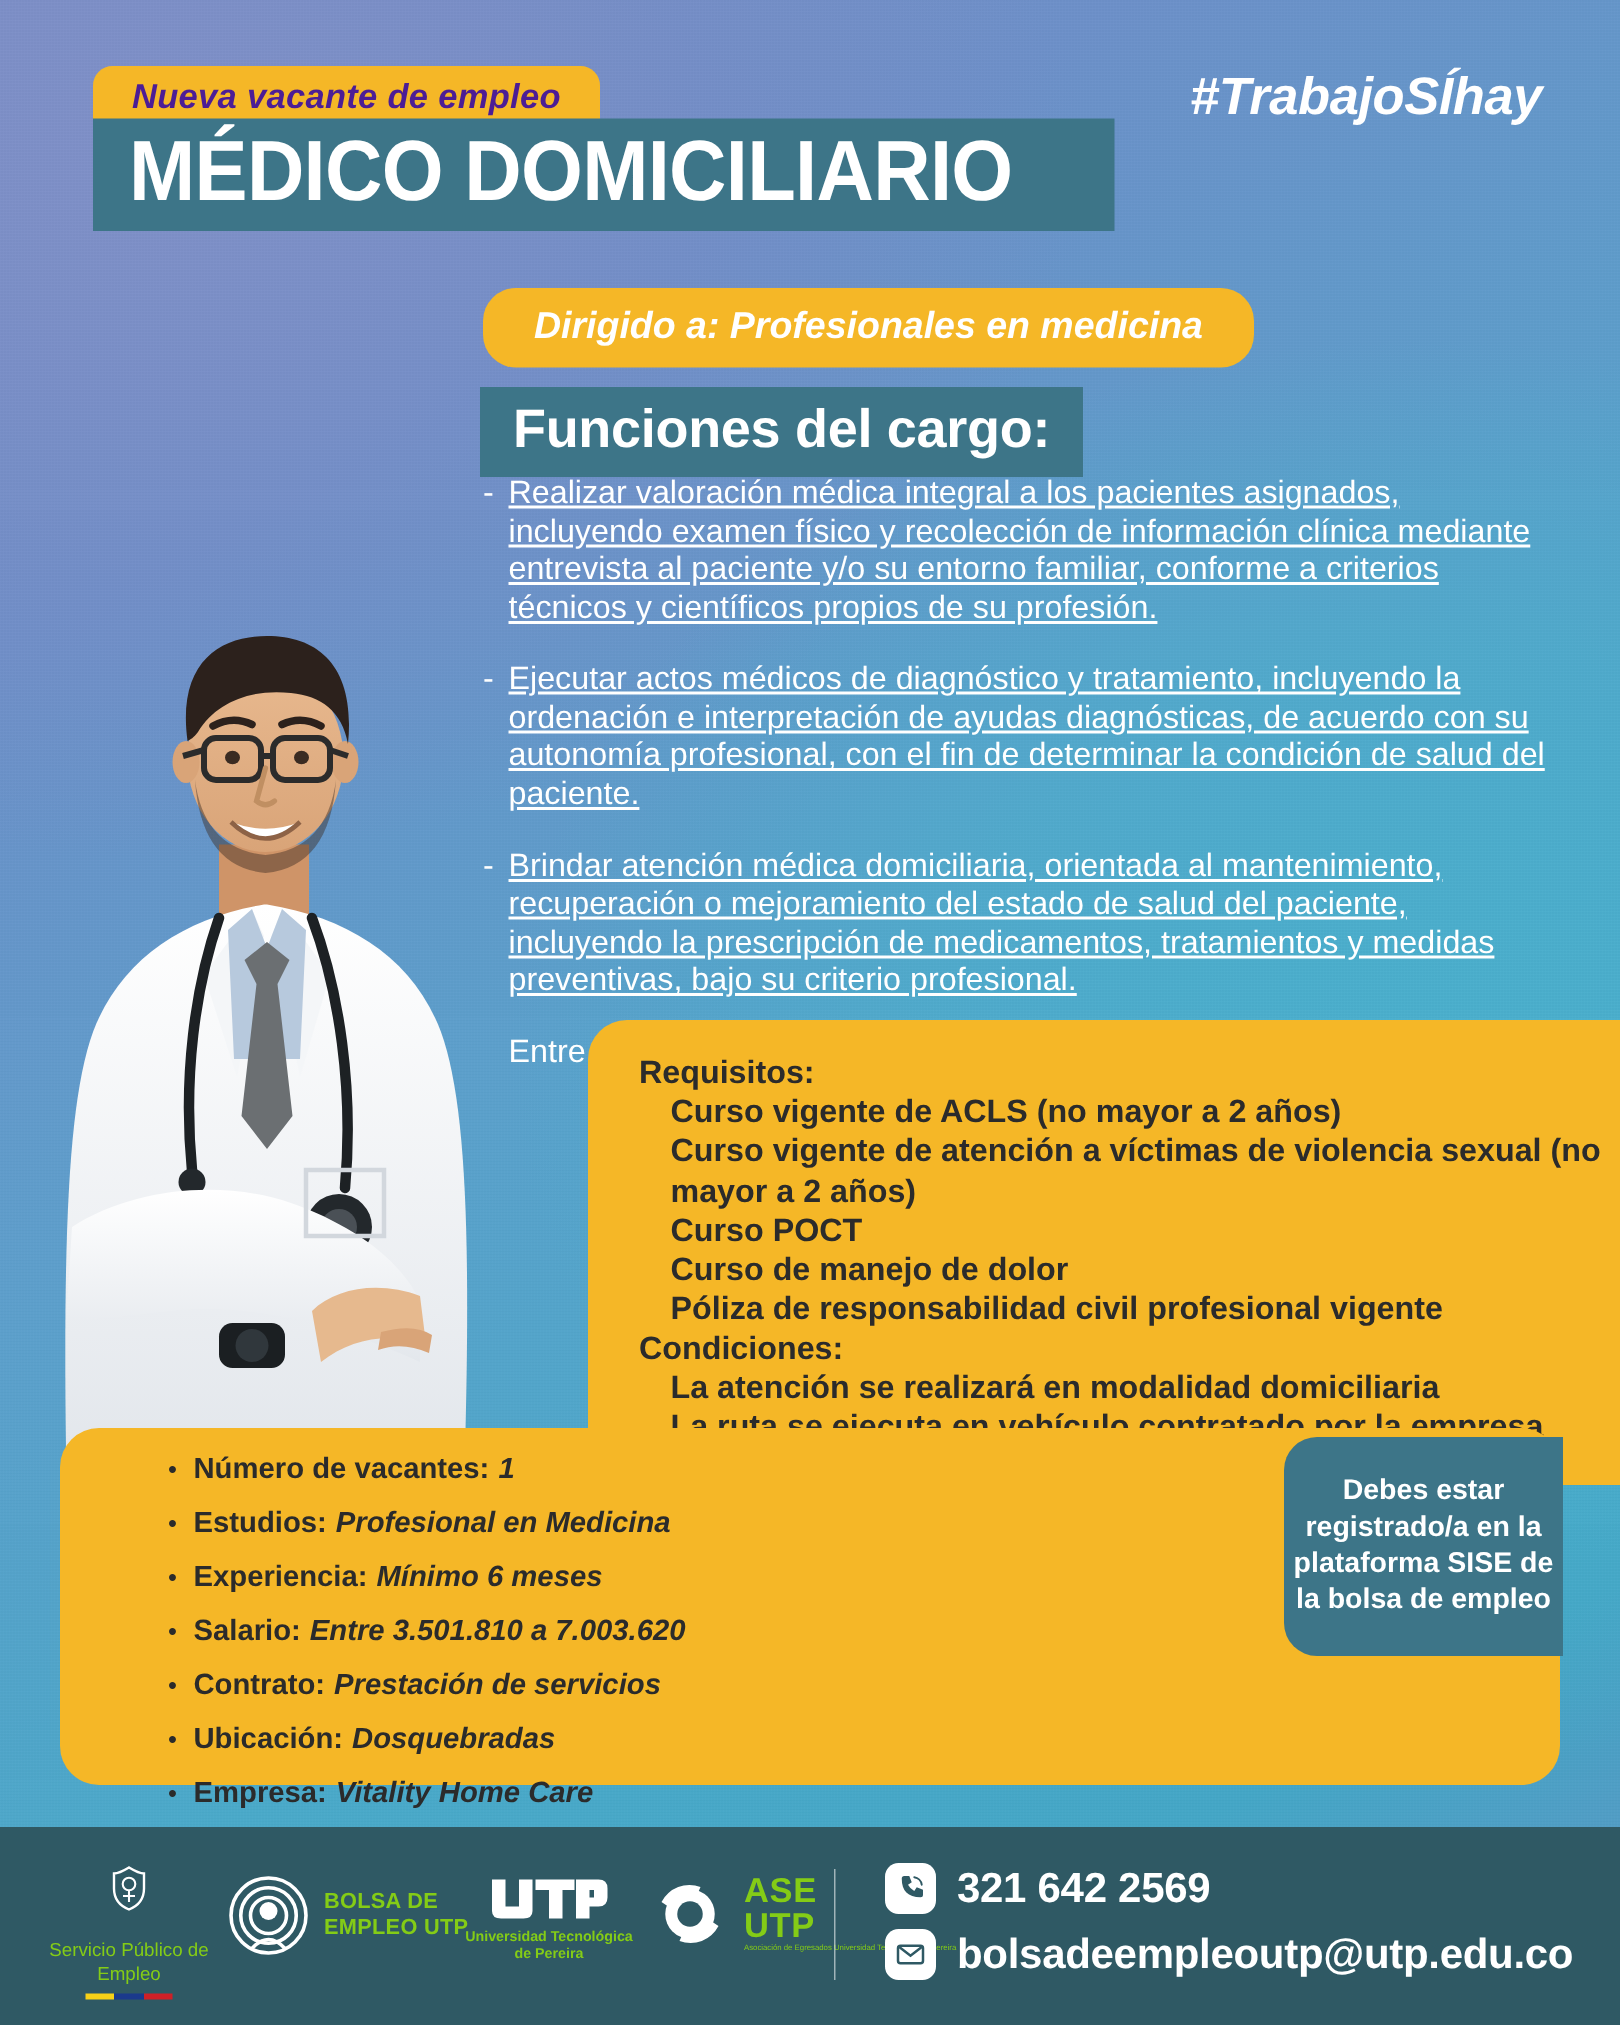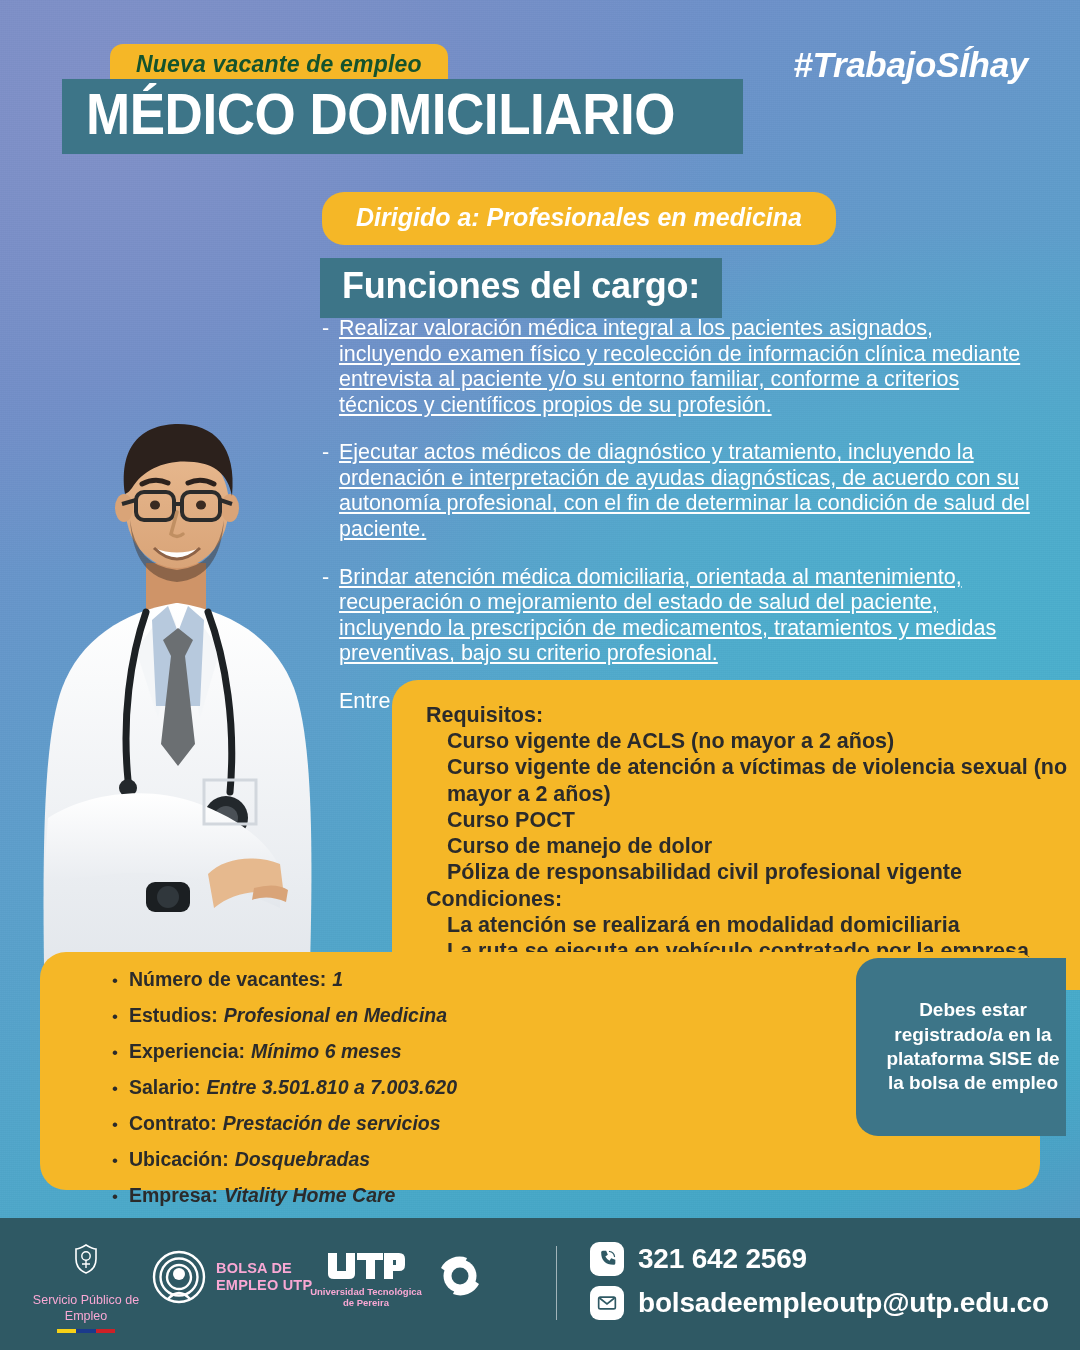--- a/index.html
+++ b/index.html
@@ -20,25 +20,24 @@
   .noise{
     position:absolute;inset:0;pointer-events:none;opacity:.16;
     background-image:
       repeating-linear-gradient(0deg, rgba(255,255,255,.08) 0 1px, rgba(0,0,0,.05) 1px 2px),
       repeating-linear-gradient(90deg, rgba(255,255,255,.06) 0 1px, rgba(0,0,0,.04) 1px 2px);
   }
 
   
   .tag-new{
     position:absolute;left:62px;top:44px;
-    background:#f5b727;color:#14532d;
+    background:#f5b727;color:#4c1d95;
     font-style:italic;font-weight:bold;font-size:23px;
     padding:7px 26px 9px 26px;border-radius:13px 13px 0 0;
     letter-spacing:.2px;
-    margin-left:48px;
   }
   .title-bar{
     position:absolute;left:62px;top:79px;
     background:#3d7588;
     padding:6px 24px 10px 24px;
   }
   .title-bar h1{
     margin:0;color:#ffffff;
     font-size:57px;font-weight:bold;letter-spacing:-.5px;
     line-height:1.04;
@@ -99,38 +98,38 @@
   }
   .detail-item{
     display:flex;align-items:baseline;
     font-size:19.5px;line-height:1.0;margin-bottom:16.5px;
   }
   .detail-item .dot{width:17px;flex:0 0 17px;font-size:17px;}
   .detail-item .lbl{font-weight:bold;}
   .detail-item .val{font-weight:bold;font-style:italic;margin-left:6px;}
 
   .sise-box{
-    position:absolute;left:856px;top:958px;width:186px;height:178px;
+    position:absolute;left:856px;top:958px;width:186px;height:146px;
     background:#3d7588;border-radius:22px 0 0 22px;
     display:flex;align-items:center;justify-content:center;
     text-align:center;color:#fff;
-    font-size:19px;font-weight:bold;line-height:1.28;padding-left:24px;
+    font-size:19px;font-weight:bold;line-height:1.28;
   }
 
   
   .doctor{position:absolute;left:18px;top:388px;width:350px;height:578px;}
   .doctor svg{display:block;}
 
   
   .footer{
     position:absolute;left:0;bottom:0;width:1080px;height:132px;
     background:#2f5964;
   }
   .footer-inner{position:relative;width:100%;height:100%;}
-  .logo{position:absolute;color:#f9a8d4;}
+  .logo{position:absolute;color:#84cc16;}
   .logo-spe{left:30px;top:26px;width:112px;text-align:center;}
   .logo-spe .txt{font-size:12.5px;line-height:1.25;font-weight:500;margin-top:19px;}
   .flagbar{display:flex;width:58px;height:4px;margin:5px auto 0;}
   .flagbar i{flex:1;display:block;}
 
   .logo-bolsa{left:152px;top:32px;display:flex;align-items:center;gap:10px;}
   .logo-bolsa .txt{font-size:14.5px;font-weight:bold;line-height:1.14;letter-spacing:.2px;}
 
   .logo-utp{left:306px;top:32px;text-align:center;width:120px;}
   .logo-utp .txt{font-size:9.5px;font-weight:bold;line-height:1.2;margin-top:4px;}
@@ -363,20 +362,25 @@
         <div class="txt">Universidad Tecnológica de Pereira</div>
       </div>
 
       <div class="logo logo-ase">
         <svg width="56" height="56" viewBox="0 0 56 56">
           <circle cx="28" cy="28" r="16.5" fill="#fff"></circle>
           <circle cx="28" cy="28" r="8.5" fill="#2f5964"></circle>
           <path d="M9 20 a21 21 0 0 1 26 -10 l-3 7 a14 14 0 0 0 -17 7 z" fill="#fff"></path>
           <path d="M47 36 a21 21 0 0 1 -26 10 l3 -7 a14 14 0 0 0 17 -7 z" fill="#fff"></path>
         </svg>
+        <div>
+          <div class="big">ASE</div>
+          <div class="big">UTP</div>
+          <div class="small">Asociación de Egresados Universidad Tecnológica de Pereira</div>
+        </div>
       </div>
 
       <div class="divider"></div>
 
       <div class="contact">
         <div class="c-row">
           <span class="c-ico">
             <svg width="20" height="20" viewBox="0 0 24 24">
               <path d="M7 2h4l2 5-3 2a12 12 0 0 0 5 5l2-3 5 2v4a2 2 0 0 1-2 2C10 19 5 14 5 4a2 2 0 0 1 2-2z" fill="#2f5964"></path>
               <path d="M15 3a7 7 0 0 1 6 6" stroke="#2f5964" stroke-width="1.5" fill="none" stroke-linecap="round"></path>

